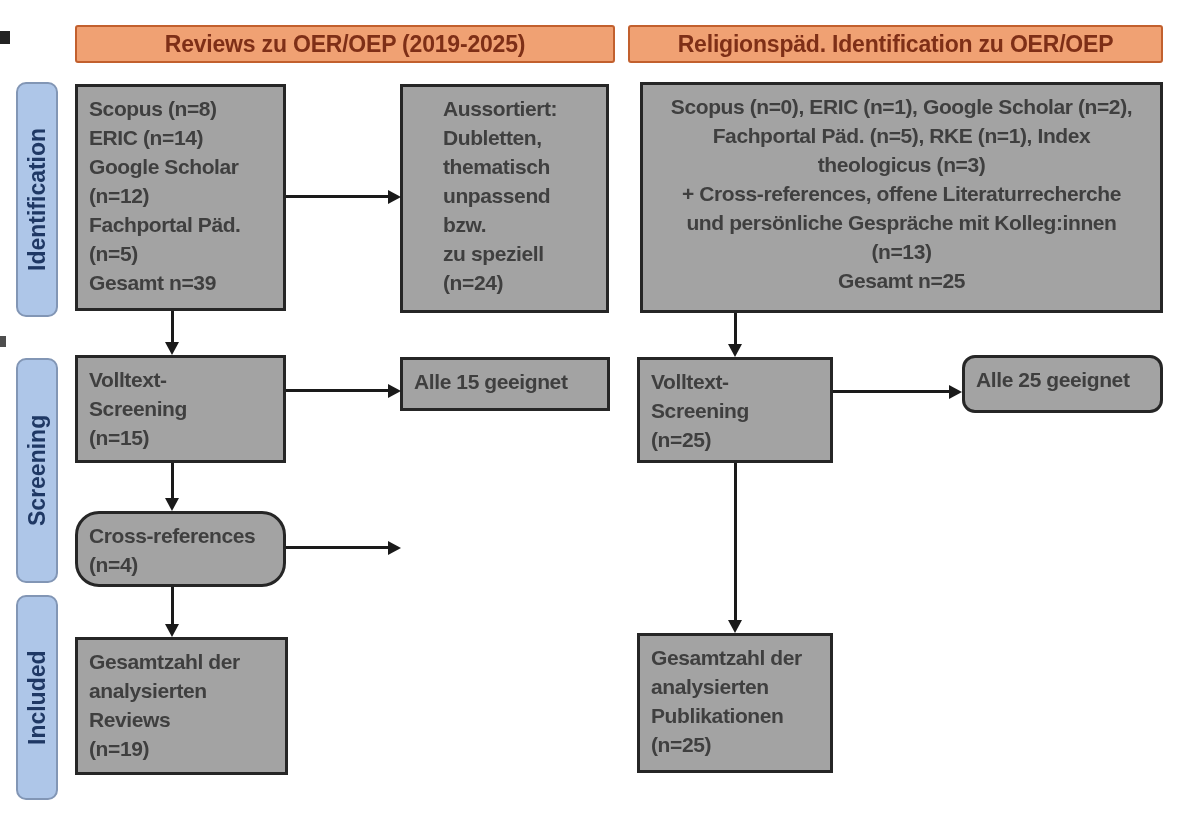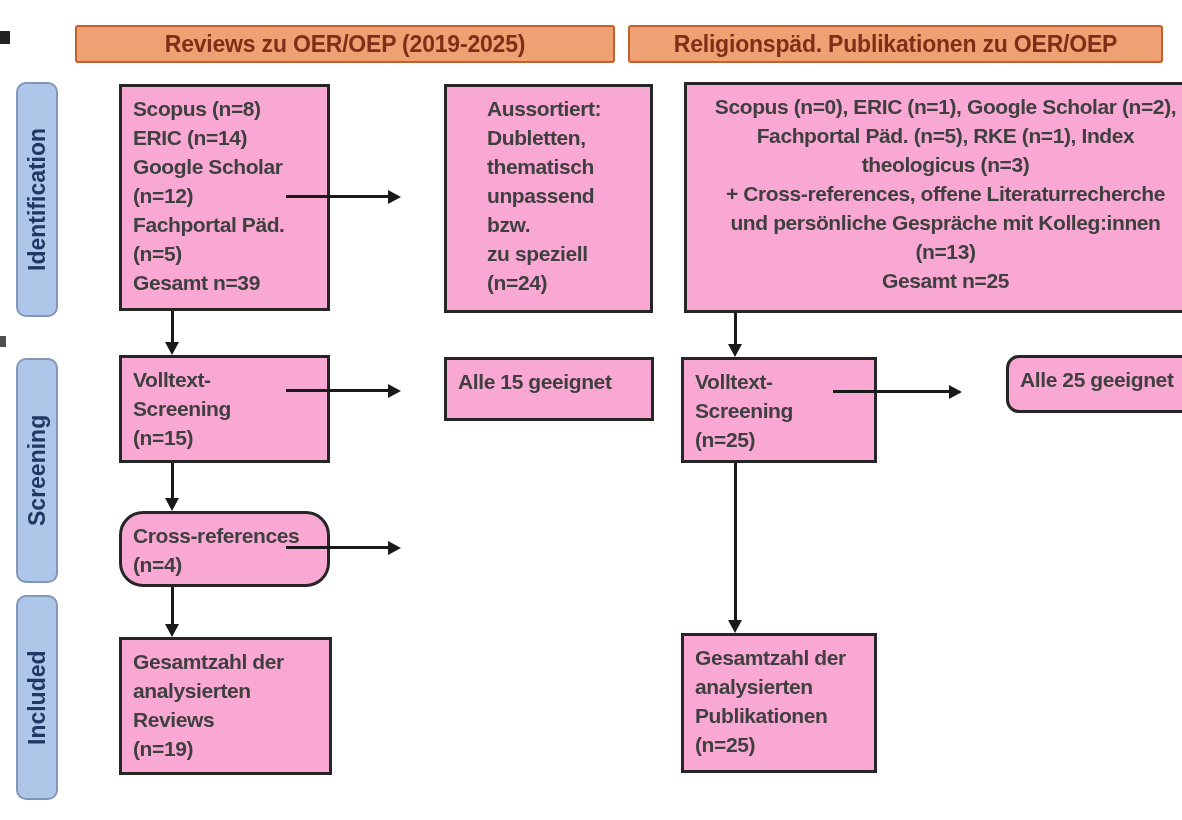--- a/index.html
+++ b/index.html
@@ -14,61 +14,61 @@
     display:flex;align-items:center;justify-content:center;
   }
   .stage{
     position:absolute;box-sizing:border-box;
     background:var(--blue-fill);border:2px solid var(--blue-border);border-radius:10px;
     color:var(--blue-text);font-weight:700;font-size:23px;
     display:flex;align-items:center;justify-content:center;
     writing-mode:vertical-rl;transform:rotate(180deg);
   }
   .box{
-    position:absolute;box-sizing:border-box;background:#f9a8d4;
+    position:absolute;box-sizing:border-box;background:#a3a3a3;
     border:3px solid var(--box-border);color:var(--box-text);
     font-weight:700;font-size:21px;line-height:29px;letter-spacing:-0.4px;
-    padding:7px 11px;text-align:left;margin-left:44px;
+    padding:7px 11px;text-align:left;
   }
   .hline{position:absolute;height:3px;background:var(--arrow);}
   .vline{position:absolute;width:3px;background:var(--arrow);}
   .head-right{position:absolute;width:0;height:0;
     border-top:7px solid transparent;border-bottom:7px solid transparent;
     border-left:13px solid var(--arrow);}
   .head-down{position:absolute;width:0;height:0;
     border-left:7px solid transparent;border-right:7px solid transparent;
     border-top:13px solid var(--arrow);}
   .artifact{position:absolute;background:#222;}
 </style>
 </head>
 <body>
 
 <div id="canvas">
 
   <div class="banner" style="left:75px;top:25px;width:540px;height:38px;">
     <span>Reviews zu OER/OEP (2019-2025)</span>
   </div>
   <div class="banner" style="left:628px;top:25px;width:535px;height:38px;">
-    <span>Religionspäd. Publikationen zu OER/OEP</span>
+    <span>Religionspäd. Identification zu OER/OEP</span>
   </div>
 
   <div class="stage" style="left:16px;top:82px;width:42px;height:235px;">
     <span>Identification</span>
   </div>
   <div class="stage" style="left:16px;top:358px;width:42px;height:225px;">
     <span>Screening</span>
   </div>
   <div class="stage" style="left:16px;top:595px;width:42px;height:205px;">
     <span>Included</span>
   </div>
 
   <div class="box" style="left:75px;top:84px;width:211px;height:227px;">Scopus (n=8)<br>ERIC (n=14)<br>Google Scholar<br>(n=12)<br>Fachportal Päd.<br>(n=5)<br>Gesamt n=39</div>
   <div class="box" style="left:400px;top:84px;width:209px;height:229px;padding-left:40px;">Aussortiert:<br>Dubletten,<br>thematisch<br>unpassend bzw.<br>zu speziell<br>(n=24)</div>
   <div class="box" style="left:75px;top:355px;width:211px;height:108px;">Volltext-<br>Screening<br>(n=15)</div>
-  <div class="box" style="left:400px;top:357px;width:210px;height:64px;">Alle 15 geeignet</div>
+  <div class="box" style="left:400px;top:357px;width:210px;height:54px;">Alle 15 geeignet</div>
   <div class="box" style="left:75px;top:511px;width:211px;height:76px;border-radius:24px;">Cross-references<br>(n=4)</div>
   <div class="box" style="left:75px;top:637px;width:213px;height:138px;">Gesamtzahl der<br>analysierten<br>Reviews<br>(n=19)</div>
 
   <div class="box" style="left:640px;top:82px;width:523px;height:231px;text-align:center;">Scopus (n=0), ERIC (n=1), Google Scholar (n=2),<br>Fachportal Päd. (n=5), RKE (n=1), Index<br>theologicus (n=3)<br>+ Cross-references, offene Literaturrecherche<br>und persönliche Gespräche mit Kolleg:innen<br>(n=13)<br>Gesamt n=25</div>
   <div class="box" style="left:637px;top:357px;width:196px;height:106px;">Volltext-<br>Screening<br>(n=25)</div>
   <div class="box" style="left:962px;top:355px;width:201px;height:58px;border-radius:13px;">Alle 25 geeignet</div>
   <div class="box" style="left:637px;top:633px;width:196px;height:140px;">Gesamtzahl der<br>analysierten<br>Publikationen<br>(n=25)</div>
 
   <div>
     <div class="hline" style="left:286px;top:195px;width:103px;"></div>

